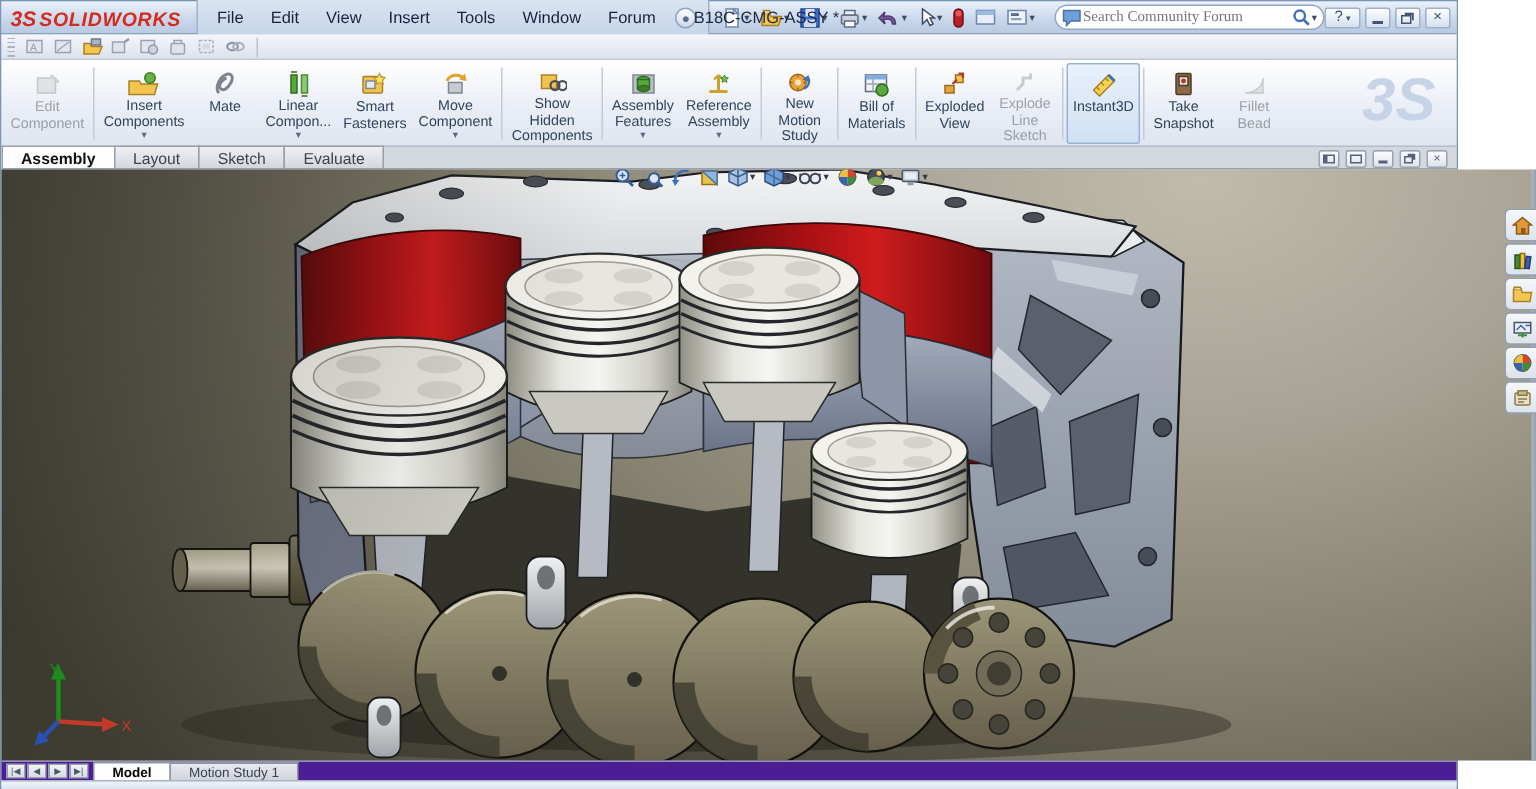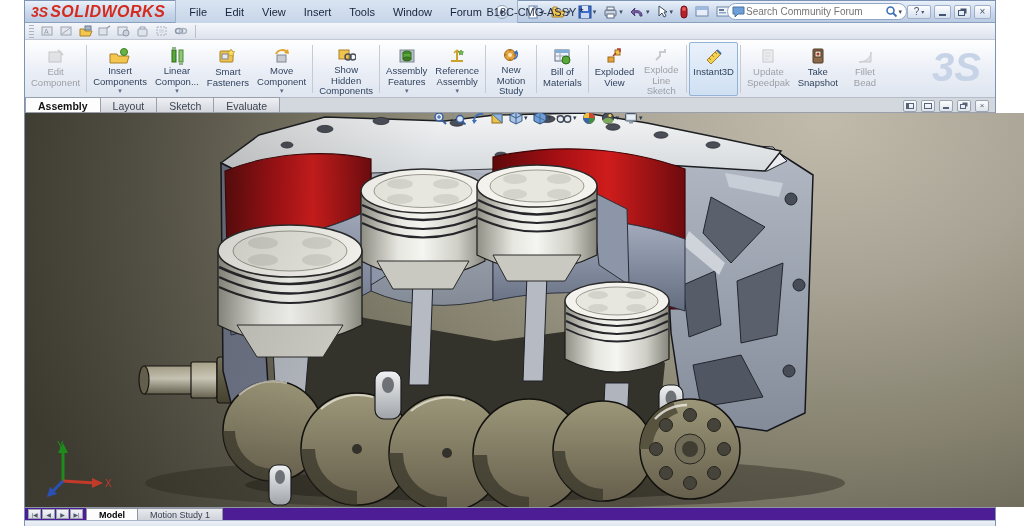--- a/index.html
+++ b/index.html
@@ -1,36 +1,36 @@
 <!DOCTYPE html>
 <html><head>
 <meta charset="utf-8">
 <style>
   * { margin:0; padding:0; box-sizing:border-box; }
   html,body { width:1024px; height:526px; overflow:hidden; font-family:"Liberation Sans", sans-serif; }
-  .window { position:relative; width:972px; height:526px; background:#dfe6f0; border:1px solid #7d93b4;margin-left:24px; }
+  .window { position:relative; width:972px; height:526px; background:#dfe6f0; border:1px solid #7d93b4; }
 
   
   .titlebar { position:absolute; top:0; left:0; width:100%; height:22px;
     background:linear-gradient(#e9f1fa,#c7d6ea 60%,#b9cbe2); border-bottom:1px solid #8aa0bf;
     display:flex; align-items:center; font-size:11px; color:#17233d; }
   .brand { display:flex; align-items:baseline; padding:0 10px 0 6px; }
   .brand-mark { color:#d52b1e; font-style:italic; font-weight:bold; font-size:14px; margin-right:2px; }
-  .brand-name { color:#d52b1e; font-weight:bold; font-size:16px; letter-spacing:.5px; font-style:italic; }
+  .brand-name { color:#d52b1e; font-weight:bold; font-size:13px; letter-spacing:.5px; font-style:italic; }
   .menubar { display:flex; align-items:center; height:20px; background:linear-gradient(#dde7f3,#c2d2e7);
     border:1px solid #9fb2cc; border-radius:2px; padding:16px 4px; }
   .menu-item { padding:2px 9px; cursor:default; }
   .pin-icon { width:14px; height:14px; border-radius:50%; border:1px solid #8fa3c0; background:linear-gradient(#fff,#cdd9ea); margin:0 4px; font-size:9px; text-align:center; color:#5a6e8e; line-height:12px;}
   .qtb { display:flex; align-items:center; gap:3px; padding:0 6px; }
   .qtb-btn { display:flex; align-items:center; height:18px; padding:1px 2px; border-radius:2px; }
   .qtb .caret { font-size:7px; color:#3c4c66; margin-left:1px; }
   .title-text { position:absolute; left:360px; width:300px; text-align:center; font-size:11px; color:#1d2940; }
   .search-wrap { position:absolute; right:88px; display:flex; align-items:center; }
   .searchbox { display:flex; align-items:center; width:180px; height:17px; background:#fff; border:1px solid #93a7c4; border-radius:9px; padding:0 4px; }
-  .searchbox input { border:none; outline:none; flex:1; font-size:10px; color:#888; font-family:Liberation Sans, sans-serif; background:transparent; }
+  .searchbox input { border:none; outline:none; flex:1; font-size:10px; color:#888; font-family:Liberation Serif, serif; background:transparent; }
   .win-controls { position:absolute; right:4px; display:flex; align-items:center; gap:3px; }
   .winbtn { width:17px; height:14px; display:flex; align-items:center; justify-content:center;
     font-size:10px; color:#44536e; border:1px solid #a0b0c8; border-radius:2px; background:linear-gradient(#fdfefe,#d5e0ef); }
   .help-btn { width:24px; }
   .ico-min { display:block; width:7px; height:2px; background:#44536e; margin-top:6px; }
   .ico-restore { display:block; width:7px; height:6px; border:1px solid #44536e; box-shadow:2px -2px 0 -0.5px #44536e; margin:2px 2px 0 0;}
 
   
   .toolbar2 { position:absolute; top:22px; left:0; width:100%; height:17px;
     background:linear-gradient(#f4f6fa,#dde2ec); border-bottom:1px solid #c2c9d6; display:flex; align-items:center; }
@@ -285,20 +285,28 @@
           <svg width="22" height="18">
             <path d="M1,7 L8,7 L9,9 L20,9 L18,16 L1,16 Z" fill="#f4c64e" stroke="#a8812a"></path>
             <circle cx="15" cy="5" r="3.5" fill="#69b344" stroke="#3c7d22"></circle>
           </svg>
         </span>
       <span class="lbl">Insert
 Components</span>
       <span class="caret">▾</span>
     </div>
 
+    <div class="rbtn">
+      <span class="ico">
+          <svg width="16" height="18">
+            <path d="M4,15 C1,12 4,5 8,3 C12,1 14,4 12,8 C10,12 7,14 5,12 C3,10 6,6 9,5" fill="none" stroke="#7d848e" stroke-width="2"></path>
+          </svg>
+        </span>
+      <span class="lbl">Mate</span>
+    </div>
 
     <div class="rbtn">
       <span class="ico">
           <svg width="16" height="18">
             <rect x="3" y="3" width="4" height="12" fill="#58a83c" stroke="#2f6b1c"></rect>
             <rect x="10" y="3" width="4" height="12" fill="#8cc879" stroke="#4a8a30"></rect>
             <path d="M3,1 h4 M10,17 h4" stroke="#2f6b1c"></path>
           </svg>
         </span>
       <span class="lbl">Linear
@@ -443,30 +451,20 @@
             <path d="M3,13 L13,3 L17,7 L7,17 Z" fill="#f2d24e" stroke="#a8812a"></path>
             <path d="M5,11 l2,2 M8,8 l2,2 M11,5 l2,2" stroke="#a8812a"></path>
             <path d="M13,3 L17,7" stroke="#3f6fb4" stroke-width="2"></path>
           </svg>
         </span>
       <span class="lbl">Instant3D</span>
     </div>
 
     <div class="rsep"></div>
 
-    <div class="rbtn disabled">
-      <span class="ico">
-          <svg width="18" height="18">
-            <rect x="4" y="3" width="10" height="12" fill="#dfe3e9" stroke="#8d96a2"></rect>
-            <path d="M6,6 h6 M6,9 h6 M6,12 h4" stroke="#aab2bd"></path>
-          </svg>
-        </span>
-      <span class="lbl">Update
-Speedpak</span>
-    </div>
 
     <div class="rbtn">
       <span class="ico">
           <svg width="18" height="18">
             <rect x="4" y="2" width="10" height="14" rx="1" fill="#8a6a4a" stroke="#4f3a24"></rect>
             <rect x="6" y="4" width="6" height="6" fill="#e8e3d8" stroke="#4f3a24"></rect>
             <circle cx="9" cy="7" r="1.6" fill="#b03a2e"></circle>
           </svg>
         </span>
       <span class="lbl">Take

